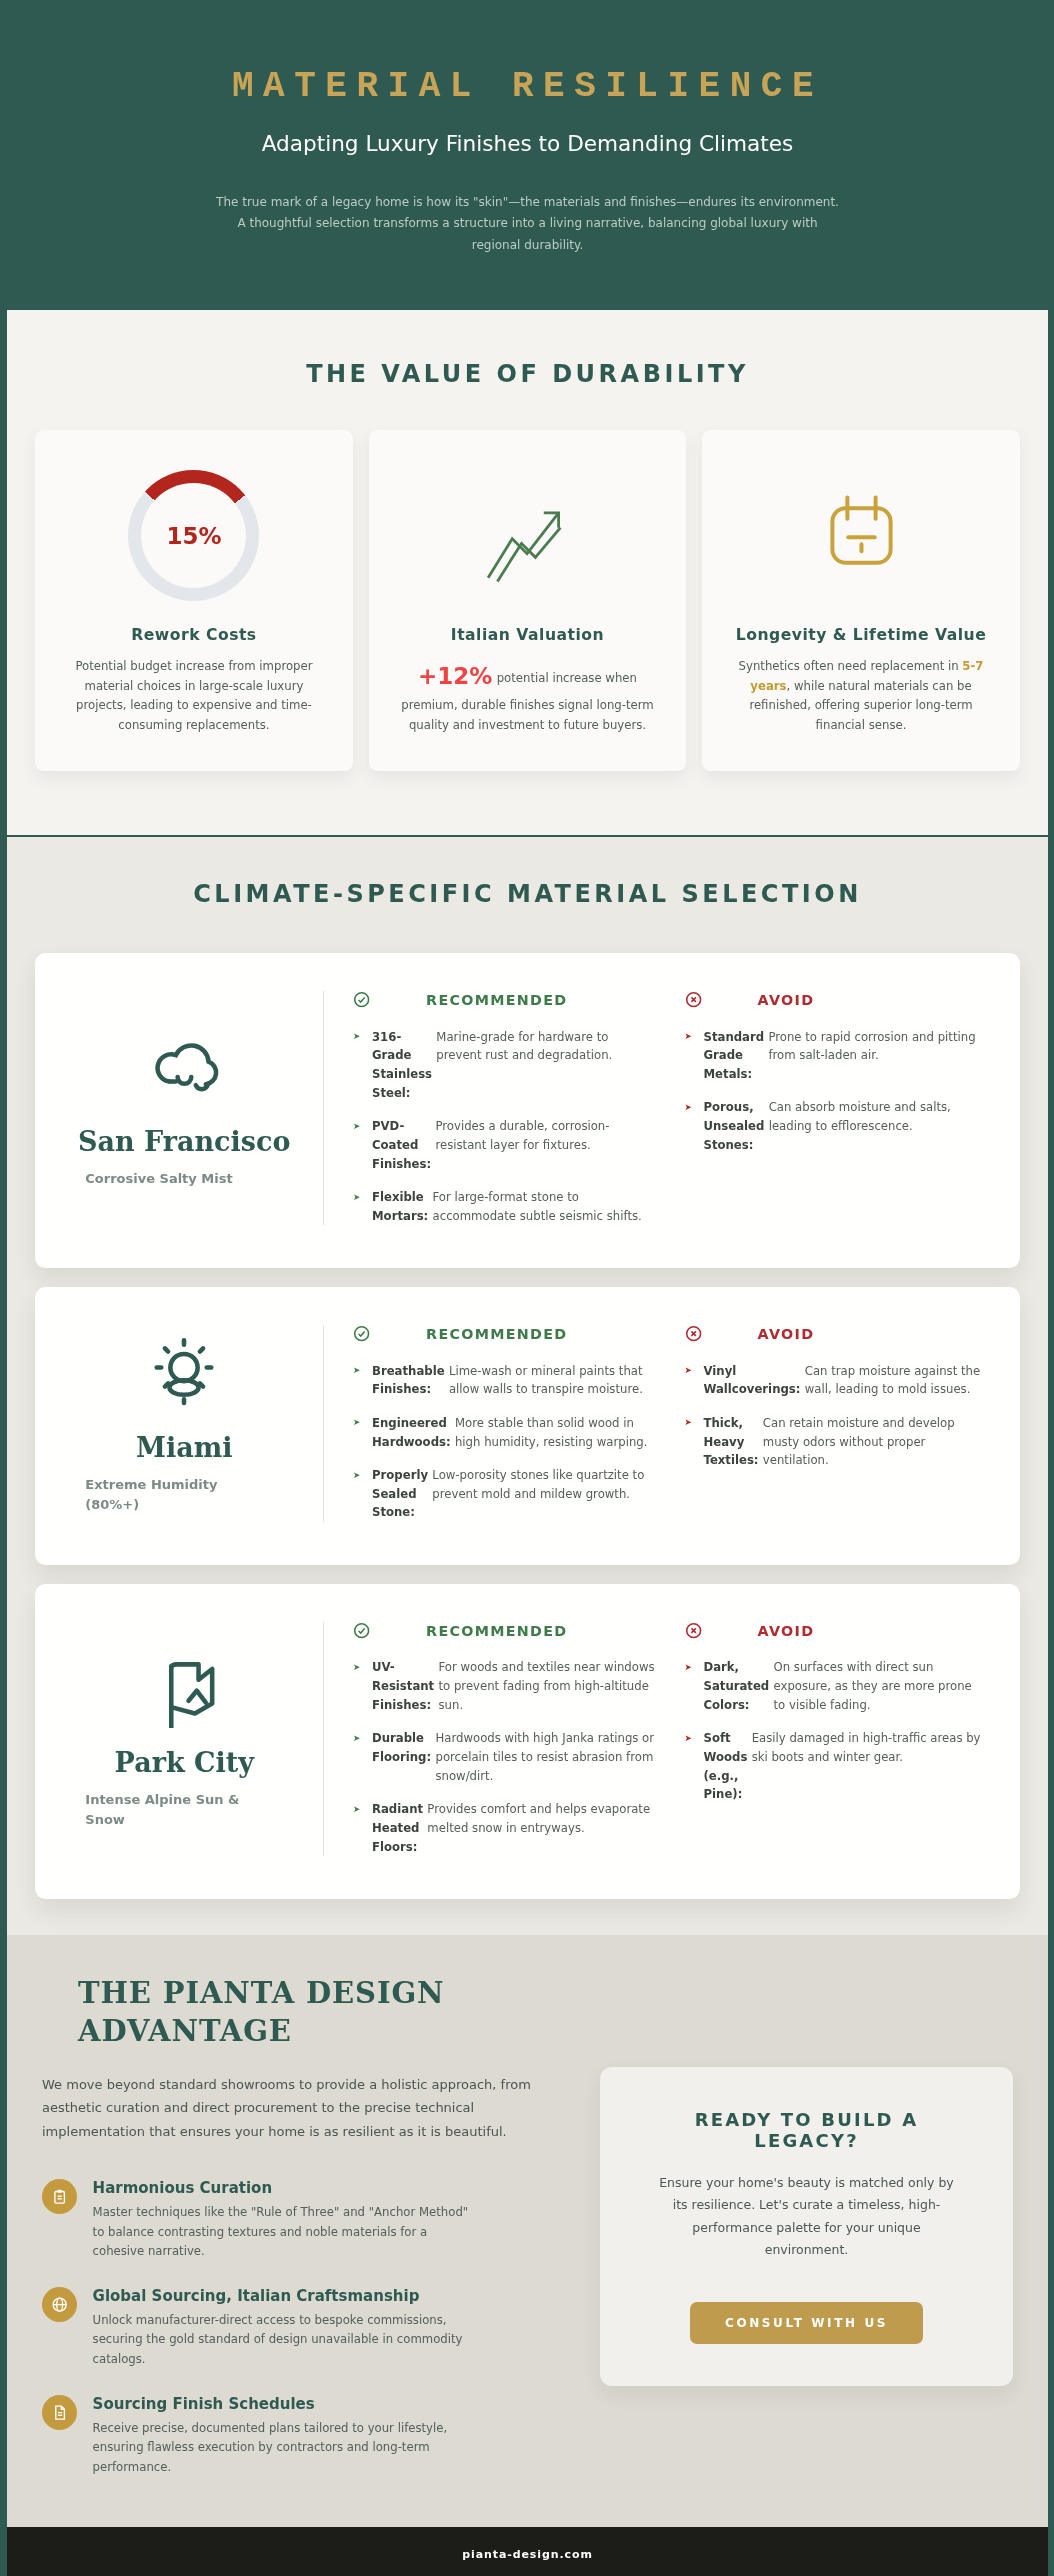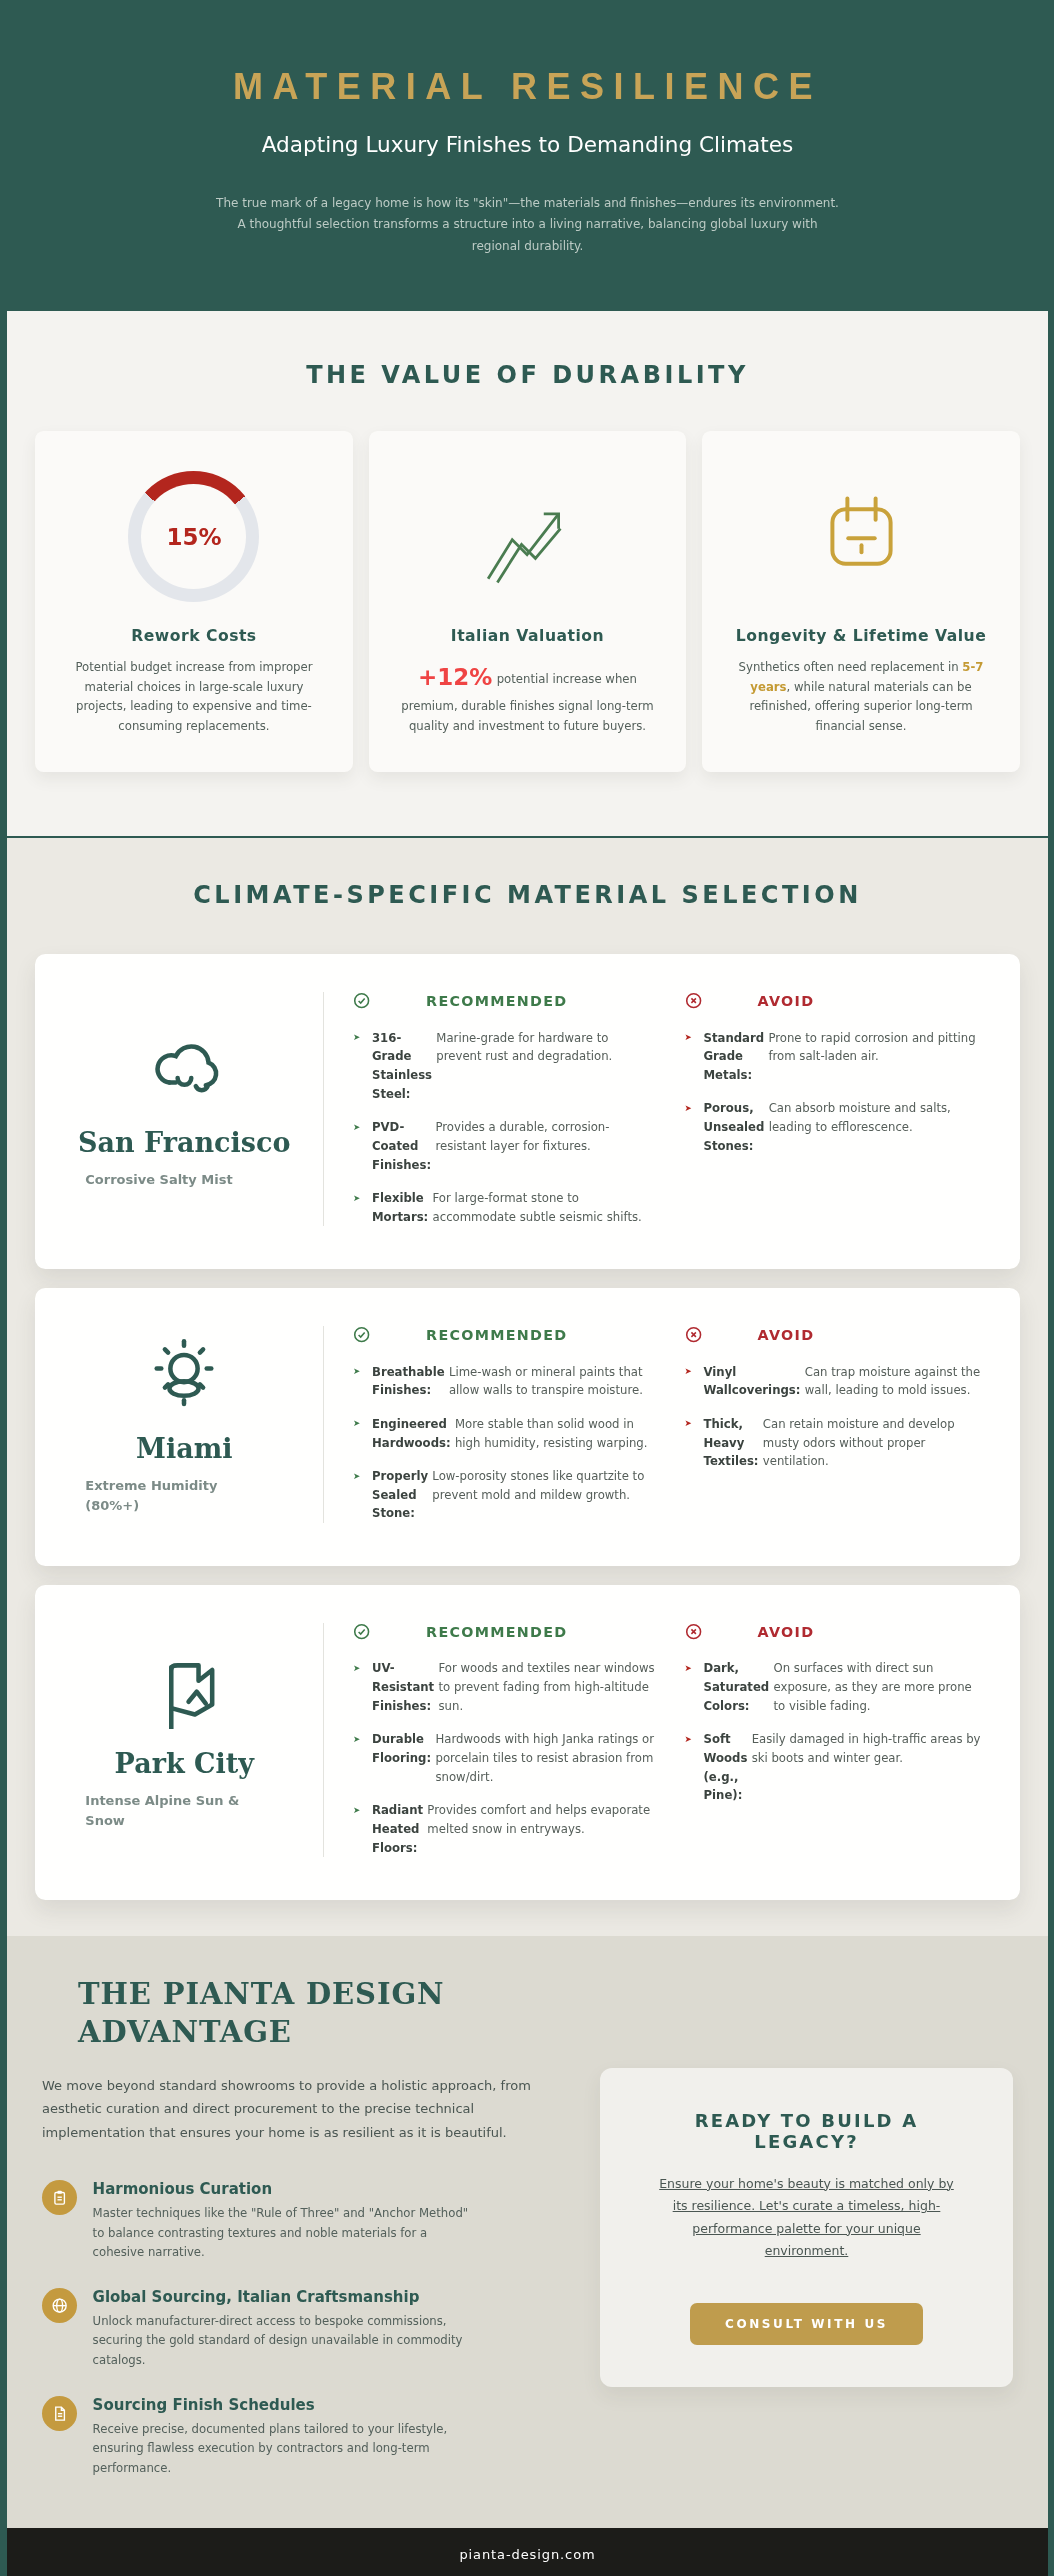--- a/index.html
+++ b/index.html
@@ -16,21 +16,21 @@
     border-bottom: 8.6px solid #2E5A52;
   }
   
   .hero {
     background: #2E5A52;
     text-align: center;
     padding: 66px 130px 54px;
     margin: 0 -7px; 
   }
   .hero-title {
-    font-family: Liberation Sans, sans-serif;
+    font-family: Liberation Mono, monospace;
     font-weight: bold;
     font-size: 36px;
     letter-spacing: 9.5px;
     color: #C8A457;
   }
   .hero-sub {
     margin-top: 24px;
     font-size: 21.6px;
     color: #ffffff;
     font-weight: normal;
@@ -151,39 +151,39 @@
   .feature-title { font-size: 15px; font-weight: bold; color: #2E5A52; margin-bottom: 6px; }
   .feature-body { font-size: 11.7px; line-height: 1.65; color: #53605B; max-width: 380px; }
   .cta-card {
     background: #F1F0EC;
     border-radius: 12px;
     box-shadow: 0 8.6px 19px rgba(60,60,50,.08);
     padding: 42px 57px;
     text-align: center;
   }
   .cta-heading { font-size: 18px; font-weight: bold; letter-spacing: 2.2px; color: #2E5A52; }
-  .cta-body { font-size: 12.5px; line-height: 1.8; color: #4A5652; margin: 21px 0 40px; text-decoration: underline; }
+  .cta-body { font-size: 12.5px; line-height: 1.8; color: #4A5652; margin: 21px 0 40px; }
   .cta-button {
     display: inline-block;
     background: #BF9C4D;
     color: #fff;
     border: none;
     border-radius: 7px;
     padding: 14px 35px;
     font-family: inherit;
     font-size: 12px; font-weight: bold; letter-spacing: 2.6px;
     cursor: pointer;
   }
   
   .footer {
     background: #1C1C19;
     text-align: center;
     padding: 18px 0;
   }
-  .footer-domain { color: #fff; font-size: 13px; font-weight: normal; letter-spacing: 0.9px; text-align: center; }
+  .footer-domain { color: #fff; font-size: 11px; font-weight: bold; letter-spacing: 0.9px; text-align: center; }
   svg { display: block; }
 </style>
 </head>
 <body>
 
 <div class="frame">
 
   <header class="hero">
     <h1 class="hero-title">MATERIAL RESILIENCE</h1>
     <div class="hero-sub">Adapting Luxury Finishes to Demanding Climates</div>

